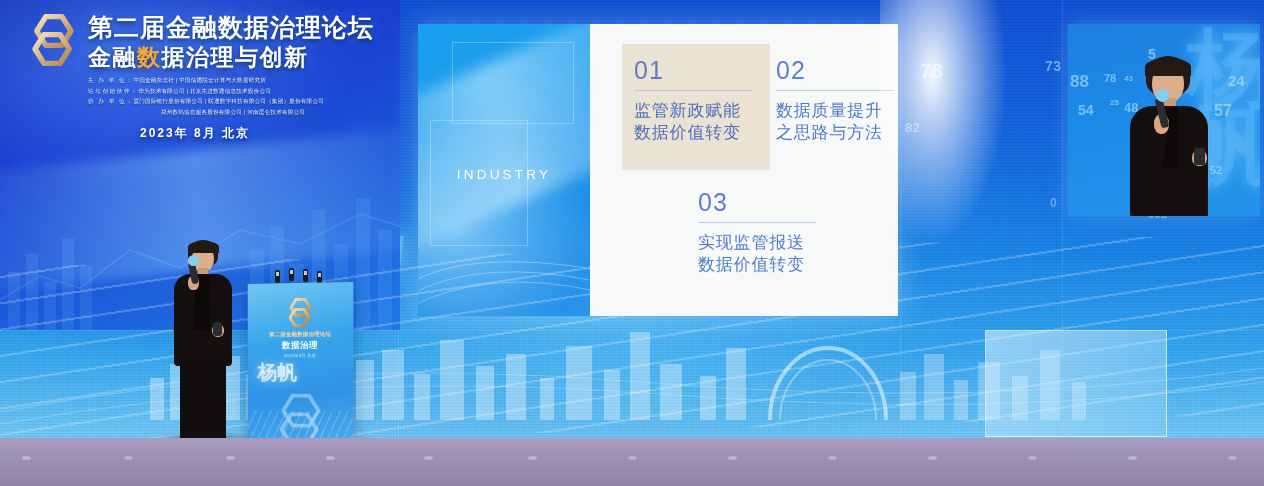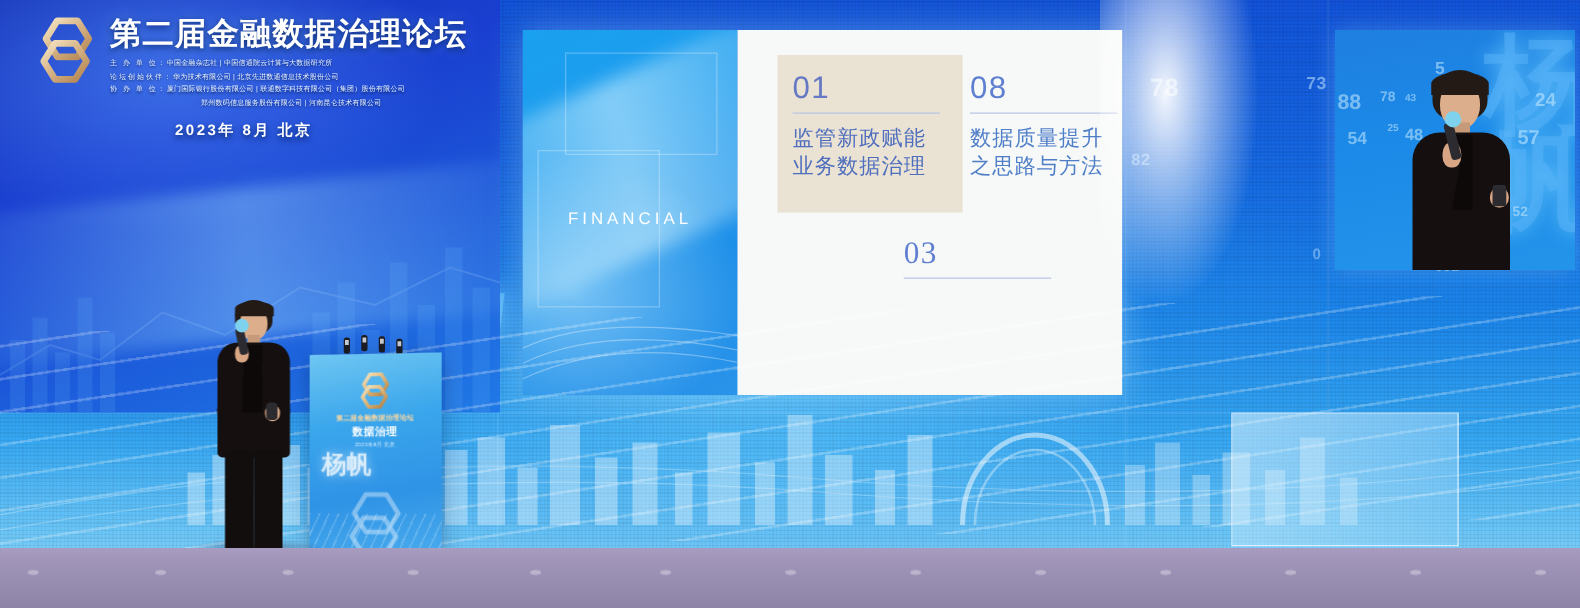--- a/index.html
+++ b/index.html
@@ -145,21 +145,21 @@
     margin-top:7px;height:1px;width:118px;background:#b9c6e6;
   }
   .item .txt{
     margin-top:9px;font-size:17px;line-height:1.30;color:#4e7ec8;
     letter-spacing:.8px;white-space:pre-line;
   }
   .item.i01{left:44px;top:34px;}
   .item.i01 .num-lbl{color:#6579c4;}
   .item.i01 .txt{color:#4f6fbe;}
   .item.i02{left:186px;top:34px;}
-  .item.i03{left:133px;top:166px;font-family:Liberation Serif, serif;}
+  .item.i03{left:108px;top:166px;}
   .hl-box{
     position:absolute;left:32px;top:20px;width:148px;height:126px;
     background:#e8e0cf;opacity:.92;
   }
 
   
   .feed{
     position:absolute;left:1068px;top:24px;width:192px;height:192px;
     overflow:hidden;
     background:linear-gradient(170deg,#1f7fe0 0%,#1b8ae8 45%,#2494ea 100%);
@@ -337,20 +337,21 @@
             <stop offset="100%" stop-color="#b2834f"></stop>
           </linearGradient>
         </defs>
         <path d="M22 5 L40 5 L50 21 L40 37 L22 37 L12 21 Z" fill="none" stroke="url(#gold)" stroke-width="6" stroke-linejoin="round"></path>
         <path d="M20 25 L38 25 L48 41 L38 57 L20 57 L10 41 Z" fill="none" stroke="url(#gold)" stroke-width="6" stroke-linejoin="round"></path>
         <path d="M24 20 L24 44" stroke="url(#gold)" stroke-width="5" stroke-linecap="round"></path>
       </svg>
 
       <div class="title-block">
         <div class="t-main">第二届金融数据治理论坛</div>
+        <div class="t-sub"><span>金融</span><span class="hl">数</span><span>据治理与创新</span></div>
 
         <div class="org-lines">
           <div class="org-row"><span class="lbl">主 办 单 位：</span><span>中国金融杂志社 | 中国信通院云计算与大数据研究所</span></div>
           <div class="org-row"><span class="lbl">论坛创始伙伴：</span><span>华为技术有限公司 | 北京先进数通信息技术股份公司</span></div>
           <div class="org-row"><span class="lbl">协 办 单 位：</span><span>厦门国际银行股份有限公司 | 联通数字科技有限公司（集团）股份有限公司</span></div>
           <div class="org-row center"><span>郑州数码信息服务股份有限公司 | 河南昆仑技术有限公司</span></div>
         </div>
 
         <div class="date-line">2023年 8月  北京</div>
       </div>
@@ -364,44 +365,46 @@
       <div class="sl-box" style="left:12px;top:96px;width:96px;height:124px;"></div>
       <div class="sl-box" style="left:34px;top:18px;width:120px;height:80px;"></div>
       <svg style="position:absolute;left:0;bottom:0;width:172px;height:120px;opacity:.5" viewBox="0 0 172 120" preserveAspectRatio="none">
         <g stroke="rgba(255,255,255,.65)" fill="none" stroke-width="1">
           <path d="M-10 100 Q60 60 182 86"></path>
           <path d="M-10 112 Q70 70 182 96"></path>
           <path d="M-10 88 Q50 52 182 74"></path>
         </g>
       </svg>
       <div class="toc-wrap">
-        <div class="toc-en">FINANCIAL</div>
+        <div class="toc-en">INDUSTRY</div>
       </div>
     </div>
 
     <div class="slide-right">
       <div class="hl-box"></div>
 
       <div class="item i01">
         <div class="num-lbl">01</div>
         <div class="rule"></div>
         <div class="txt">监管新政赋能
-业务数据治理</div>
+数据价值转变</div>
       </div>
 
       <div class="item i02">
-        <div class="num-lbl">08</div>
+        <div class="num-lbl">02</div>
         <div class="rule"></div>
         <div class="txt">数据质量提升
 之思路与方法</div>
       </div>
 
       <div class="item i03">
         <div class="num-lbl">03</div>
         <div class="rule"></div>
+        <div class="txt">实现监管报送
+数据价值转变</div>
       </div>
     </div>
   </div>
 
   <div class="feed">
     <div class="fbrush" style="left:118px;top:6px;font-size:86px;">杨帆</div>
     <div class="fnum" style="left:2px;top:48px;font-size:17px;">88</div>
     <div class="fnum" style="left:36px;top:48px;font-size:11px;">78</div>
     <div class="fnum" style="left:56px;top:50px;font-size:8px;">43</div>
     <div class="fnum" style="left:160px;top:48px;font-size:15px;">24</div>

